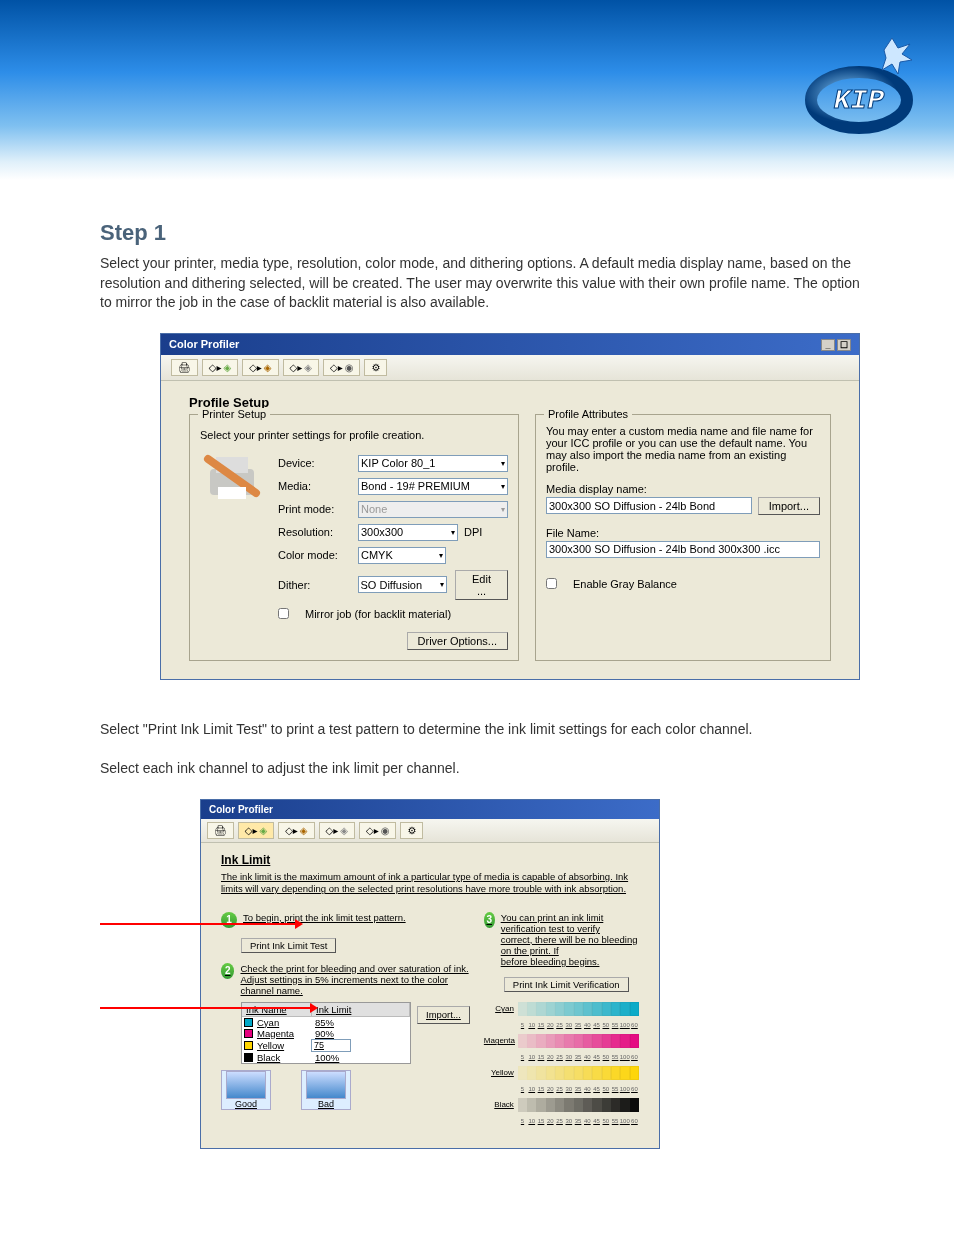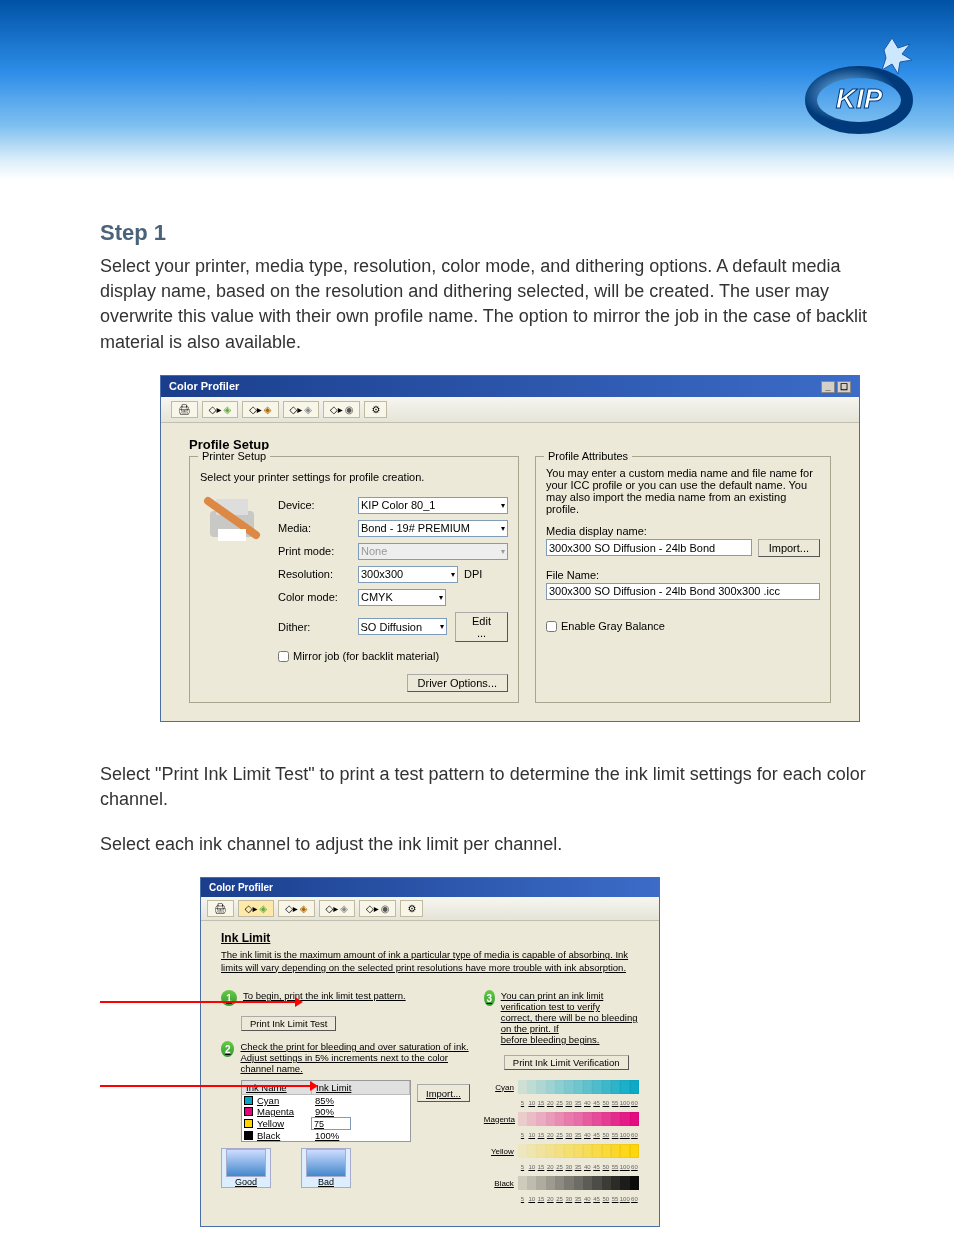--- a/index.html
+++ b/index.html
@@ -8,26 +8,27 @@
     height: 1235px;
     font-family: Arial, sans-serif;
     background: #fff;
     position: relative;
     overflow: hidden;
   }
   .header-bg {
     height: 180px;
     background: linear-gradient(to bottom, #0052a5 0%, #2d8de8 40%, #7fc0f0 70%, #e0f0fa 90%, #fff 100%);
     position: relative;
+    font-family: Liberation Mono, monospace;
   }
   .kip-logo { position: absolute; right: 30px; top: 30px; width: 130px; height: 110px; }
   .kip-logo svg { width: 100%; height: 100%; }
   .content { padding: 0 80px 0 100px; }
   .step-heading { font-size: 22px; color: #4a637a; font-weight: bold; margin: 40px 0 8px; }
-  .step-body { font-size: 18px; color: #333; line-height: 1.4; margin-bottom: 20px; }
+  .step-body { font-size: 14px; color: #333; line-height: 1.4; margin-bottom: 20px; }
 
   
   .dialog1 {
     width: 700px;
     margin: 0 auto 40px 60px;
     border: 1px solid #4a6ea8;
     background: #ece9d8;
     font-size: 11px;
   }
   .titlebar {
@@ -52,21 +53,21 @@
   .legend { position:absolute; top:-7px; left:8px; background:#ece9d8; padding:0 4px; font-size:11px;}
   .col-left { flex:1.1; }
   .col-right { flex:1; }
   .row { display:flex; align-items:center; margin:6px 0; }
   .row label { width:80px; font-size:11px; }
   .sel, .txt { border:1px solid #7f9db9; background:#fff; font-size:11px; padding:1px 2px; height:17px;}
   .sel { display:inline-flex; align-items:center; justify-content:space-between;}
   .sel::after { content:"▾"; font-size:8px; padding-left:4px;}
   .btn { border:1px outset #aaa; background:#ece9d8; font-size:11px; padding:2px 10px;}
   .printer-img { width:70px; height:60px; margin-right:8px;}
-  .chk { display:flex; align-items:flex-end; gap:4px; font-size:11px; margin-top:8px;}
+  .chk { display:flex; align-items:center; gap:16px; font-size:11px; margin-top:8px;}
   .chk input{width:11px;height:11px}
 
   
   .dialog2wrap { position: relative; margin-left:200px; }
   .dialog2 {
     width: 460px;
     border: 1px solid #4a6ea8;
     background: #ece9d8;
     font-size:10px;
   }

